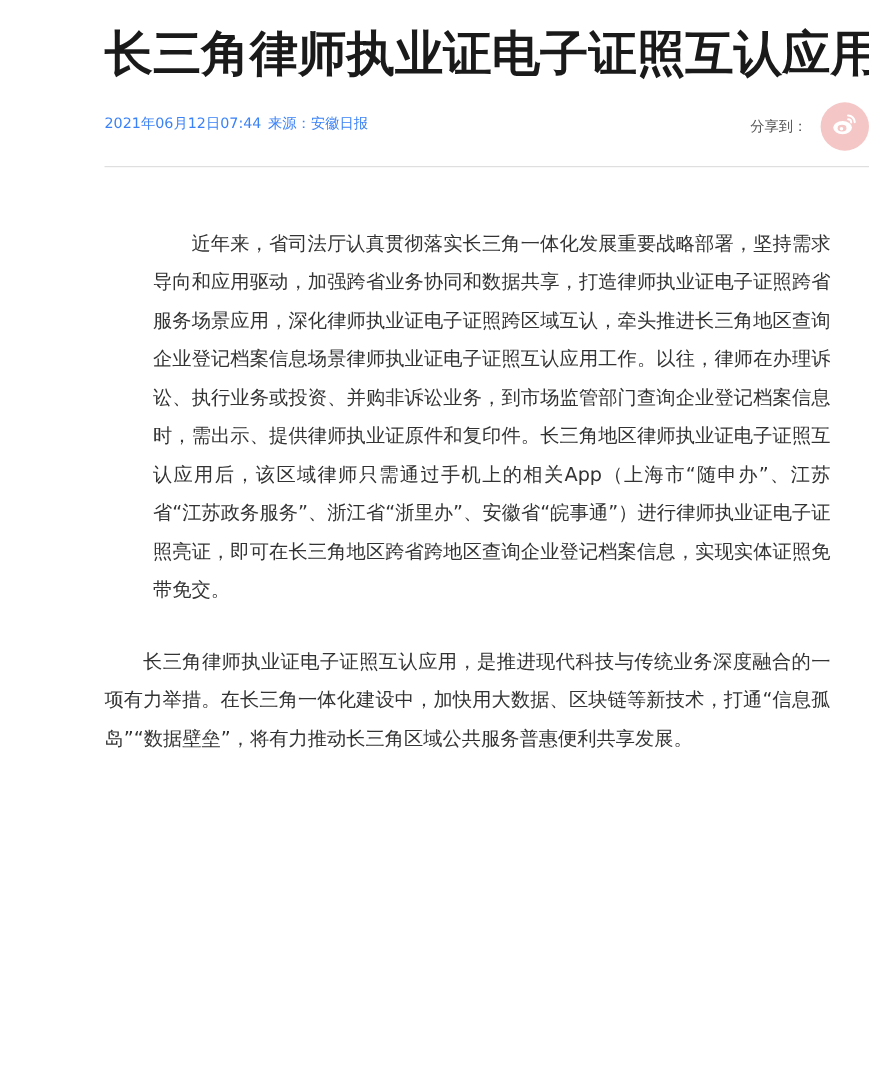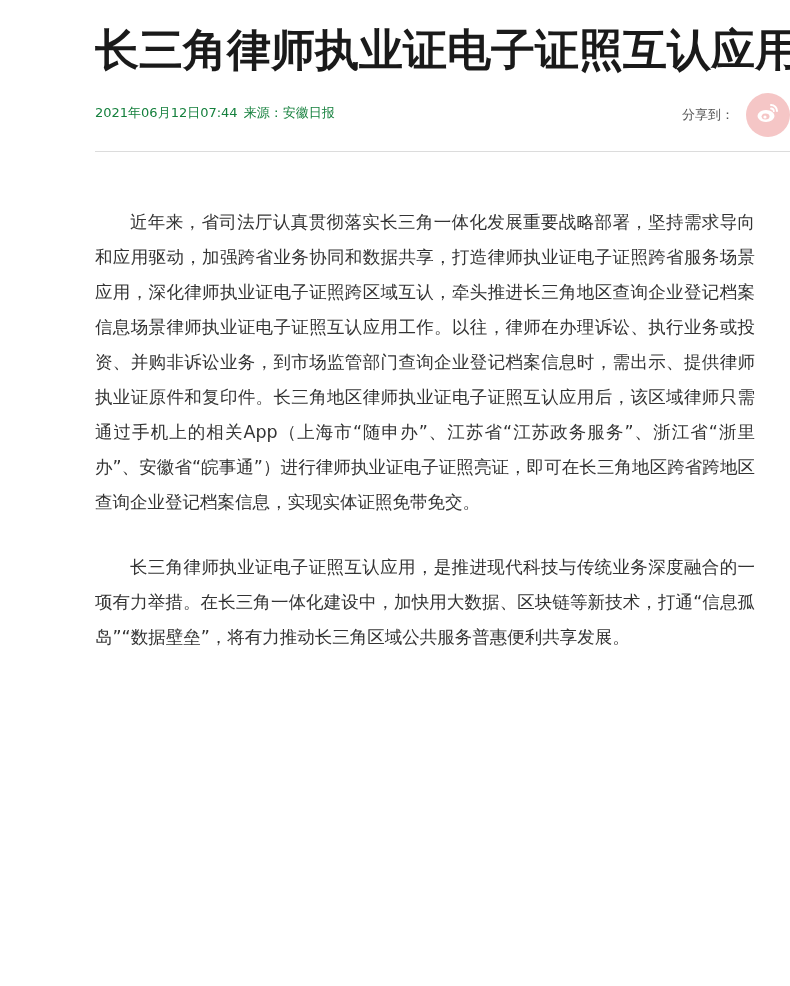--- a/index.html
+++ b/index.html
@@ -32,21 +32,21 @@
       color: #1a1a1a;
       white-space: nowrap;
       letter-spacing: 0px;
     }
     .meta {
       position: absolute;
       left: 0;
       top: 104px;
       font-size: 13px;
       line-height: 18px;
-      color: #15803d;
+      color: #3b82f6;
       white-space: nowrap;
     }
     .meta .source-label { margin-left: 6px; }
     .share {
       position: absolute;
       right: 0;
       top: 93px;
       height: 44px;
       display: flex;
       align-items: center;
@@ -82,21 +82,21 @@
       font-size: 17.5px;
       line-height: 35px;
       color: #333333;
     }
     .body-text p {
       margin: 0 0 35px 0;
       text-indent: 2em;
       text-align: justify;
     }
     .body-text p.p1 { margin-bottom: 37px; }
-    .body-text p.p2 { margin-bottom: 30px; }
+    .body-text p.p2 { margin-bottom: 30px; margin-left: 44px; }
     .body-text p.p3 { margin-bottom: 27px; }
     .body-text p.p4 { margin-bottom: 23px; }
   </style>
 </head>
 <body>
 
 <div class="article">
   <h1 class="title">长三角律师执业证电子证照互认应用实施</h1>
 
   <div class="meta">

